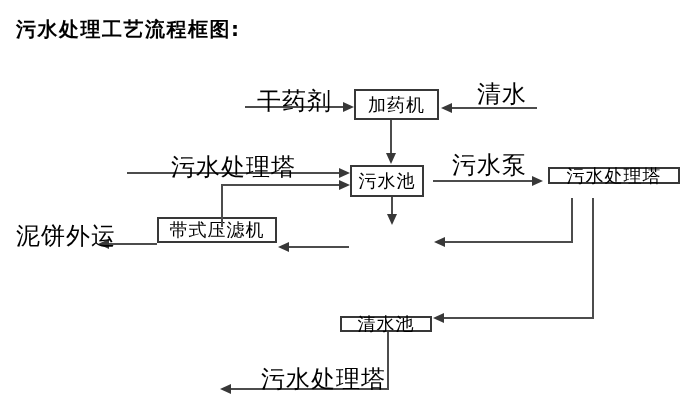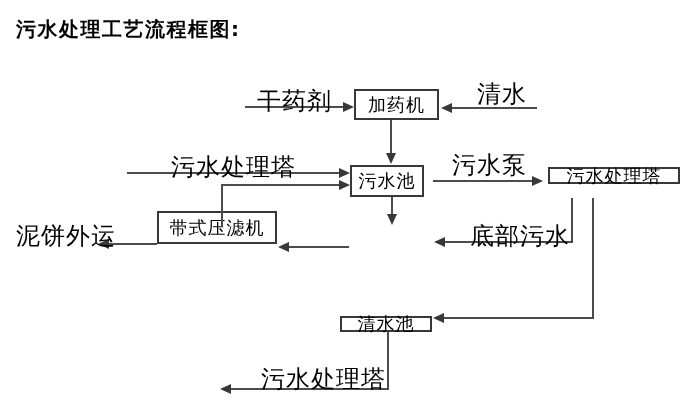--- a/index.html
+++ b/index.html
@@ -78,21 +78,21 @@
 </head>
 <body>
 
 <div class="canvas">
 
   <h1 class="title">污水处理工艺流程框图:</h1>
 
   <div class="node" style="left:354px;top:89px;width:85px;height:31px">加药机</div>
   <div class="node" style="left:350px;top:165px;width:74px;height:32px">污水池</div>
   <div class="node" style="left:548px;top:167px;width:132px;height:17px">污水处理塔</div>
-  <div class="node" style="left:157px;top:211px;width:120px;height:33px">带式压滤机</div>
+  <div class="node" style="left:157px;top:217px;width:120px;height:26px">带式压滤机</div>
   <div class="node" style="left:340px;top:316px;width:92px;height:16px">清水池</div>
 
   <div class="hl" style="left:245px;top:106px;width:98px"></div>
   <div class="ar ar-r" style="left:343px;top:102px"></div>
   <span class="elabel" style="left:257px;top:85px">干药剂</span>
 
   <div class="hl" style="left:451px;top:107px;width:86px"></div>
   <div class="ar ar-l" style="left:441px;top:103px"></div>
   <span class="elabel" style="left:477px;top:78px">清水</span>
 
@@ -113,21 +113,20 @@
 
   <div class="vl" style="left:391px;top:197px;height:18px"></div>
   <div class="ar ar-d" style="left:387px;top:214px"></div>
 
   <div class="hl" style="left:289px;top:246px;width:60px"></div>
   <div class="ar ar-l" style="left:278px;top:242px"></div>
 
   <div class="vl" style="left:571px;top:198px;height:45px"></div>
   <div class="hl" style="left:445px;top:241px;width:128px"></div>
   <div class="ar ar-l" style="left:434px;top:237px"></div>
-  <span class="elabel" style="left:470px;top:220px">底部污水</span>
 
   <div class="vl" style="left:592px;top:198px;height:121px"></div>
   <div class="hl" style="left:444px;top:317px;width:150px"></div>
   <div class="ar ar-l" style="left:433px;top:313px"></div>
 
   <div class="hl" style="left:109px;top:243px;width:48px"></div>
   <div class="ar ar-l" style="left:98px;top:239px"></div>
   <span class="elabel" style="left:16px;top:220px">泥饼外运</span>
 
   <div class="vl" style="left:387px;top:332px;height:58px"></div>

